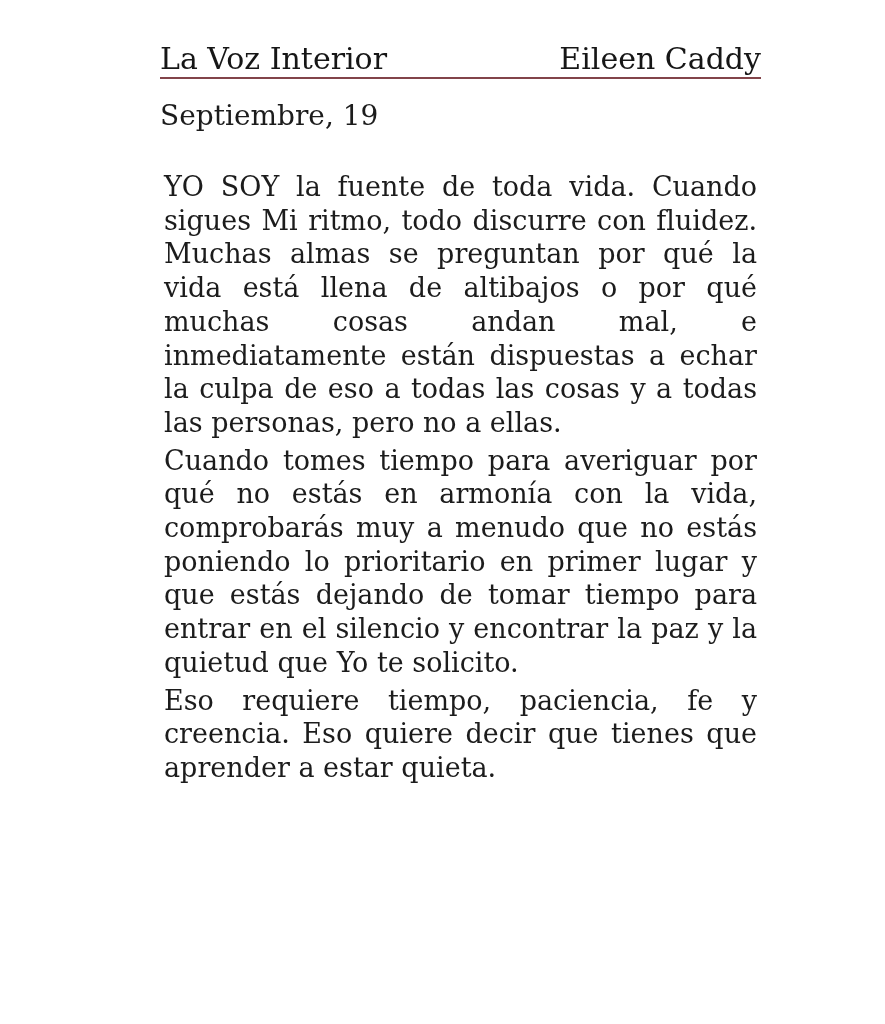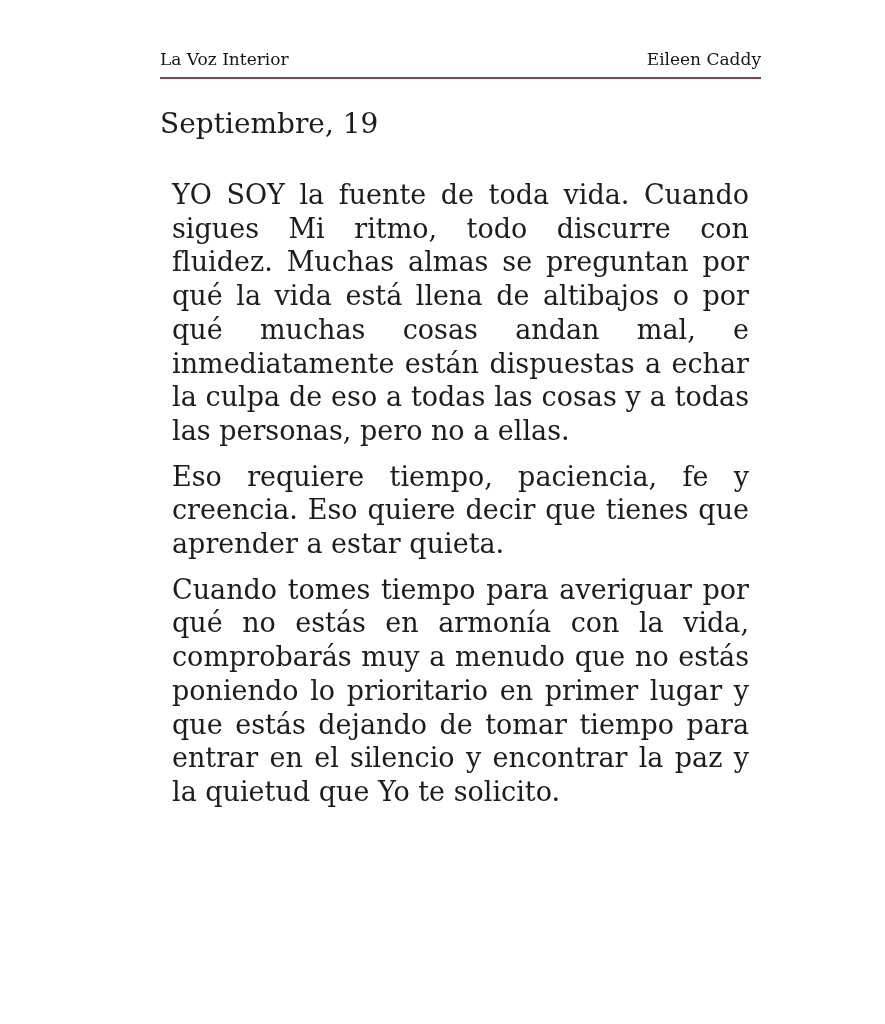--- a/index.html
+++ b/index.html
@@ -21,40 +21,40 @@
     position: absolute;
     left: 160px;
     top: 0;
     width: 601px;
   }
   .page-header {
     margin-top: 47px;
     display: flex;
     justify-content: space-between;
     align-items: baseline;
-    font-size: 17px;
+    font-size: 30px;
     line-height: 24px;
     padding-bottom: 6px;
     border-bottom: 2px solid #eab308; 
     color: #161616;
   }
   .book-title { text-align: left; }
   .author-name { text-align: center; }
   .date-heading {
-    margin: 28px 0 0 0;
+    margin: 20px 0 0 0;
     font-size: 28px;
     font-weight: normal;
     line-height: 34px;
     color: #1c1c1c;
   }
   .entry-body {
     margin-top: 37px;
   }
   .entry-body p {
-    margin: 12px;
+    margin: 4px;
     padding: 0;
     font-size: 27px;
     line-height: 33.7px;
     text-align: justify;
     text-justify: inter-word;
     color: #1c1c1c;
   }
 </style>
 </head>
 <body>
@@ -64,18 +64,18 @@
 
     <header class="page-header" style="border-bottom-color: rgb(130, 68, 74);">
       <span class="book-title">La Voz Interior</span>
       <span class="author-name">Eileen Caddy</span>
     </header>
 
     <h1 class="date-heading">Septiembre, 19</h1>
 
     <main class="entry-body">
       <p>YO SOY la fuente de toda vida. Cuando sigues Mi ritmo, todo discurre con fluidez. Muchas almas se preguntan por qué la vida está llena de altibajos o por qué muchas cosas andan mal, e inmediatamente están dispuestas a echar la culpa de eso a todas las cosas y a todas las personas, pero no a ellas.</p>
+      <p>Cuando tomes tiempo para averiguar por qué no estás en armonía con la vida, comprobarás muy a menudo que no estás poniendo lo prioritario en primer lugar y que estás dejando de tomar tiempo para entrar en el silencio y encontrar la paz y la quietud que Yo te solicito.</p>
       <p>Eso requiere tiempo, paciencia, fe y creencia. Eso quiere decir que tienes que aprender a estar quieta.</p>
-      <p>Cuando tomes tiempo para averiguar por qué no estás en armonía con la vida, comprobarás muy a menudo que no estás poniendo lo prioritario en primer lugar y que estás dejando de tomar tiempo para entrar en el silencio y encontrar la paz y la quietud que Yo te solicito.</p>
     </main>
 
   </div>
 </div>
 
 </body></html>

